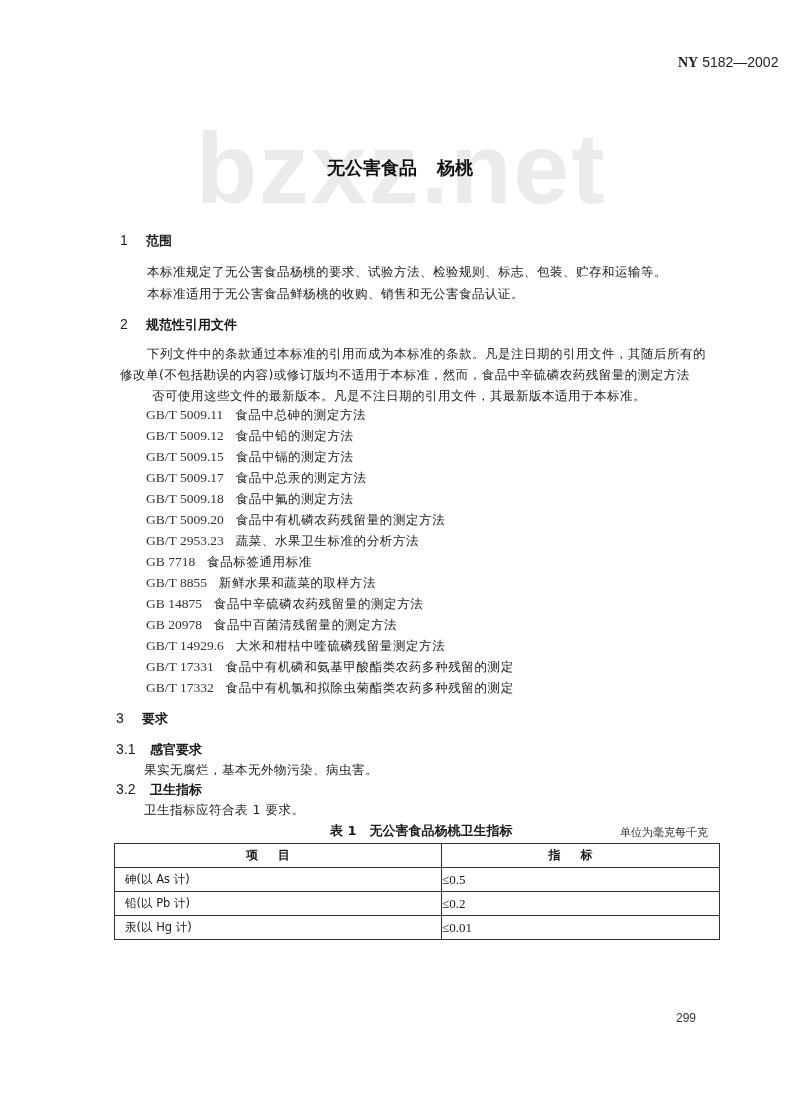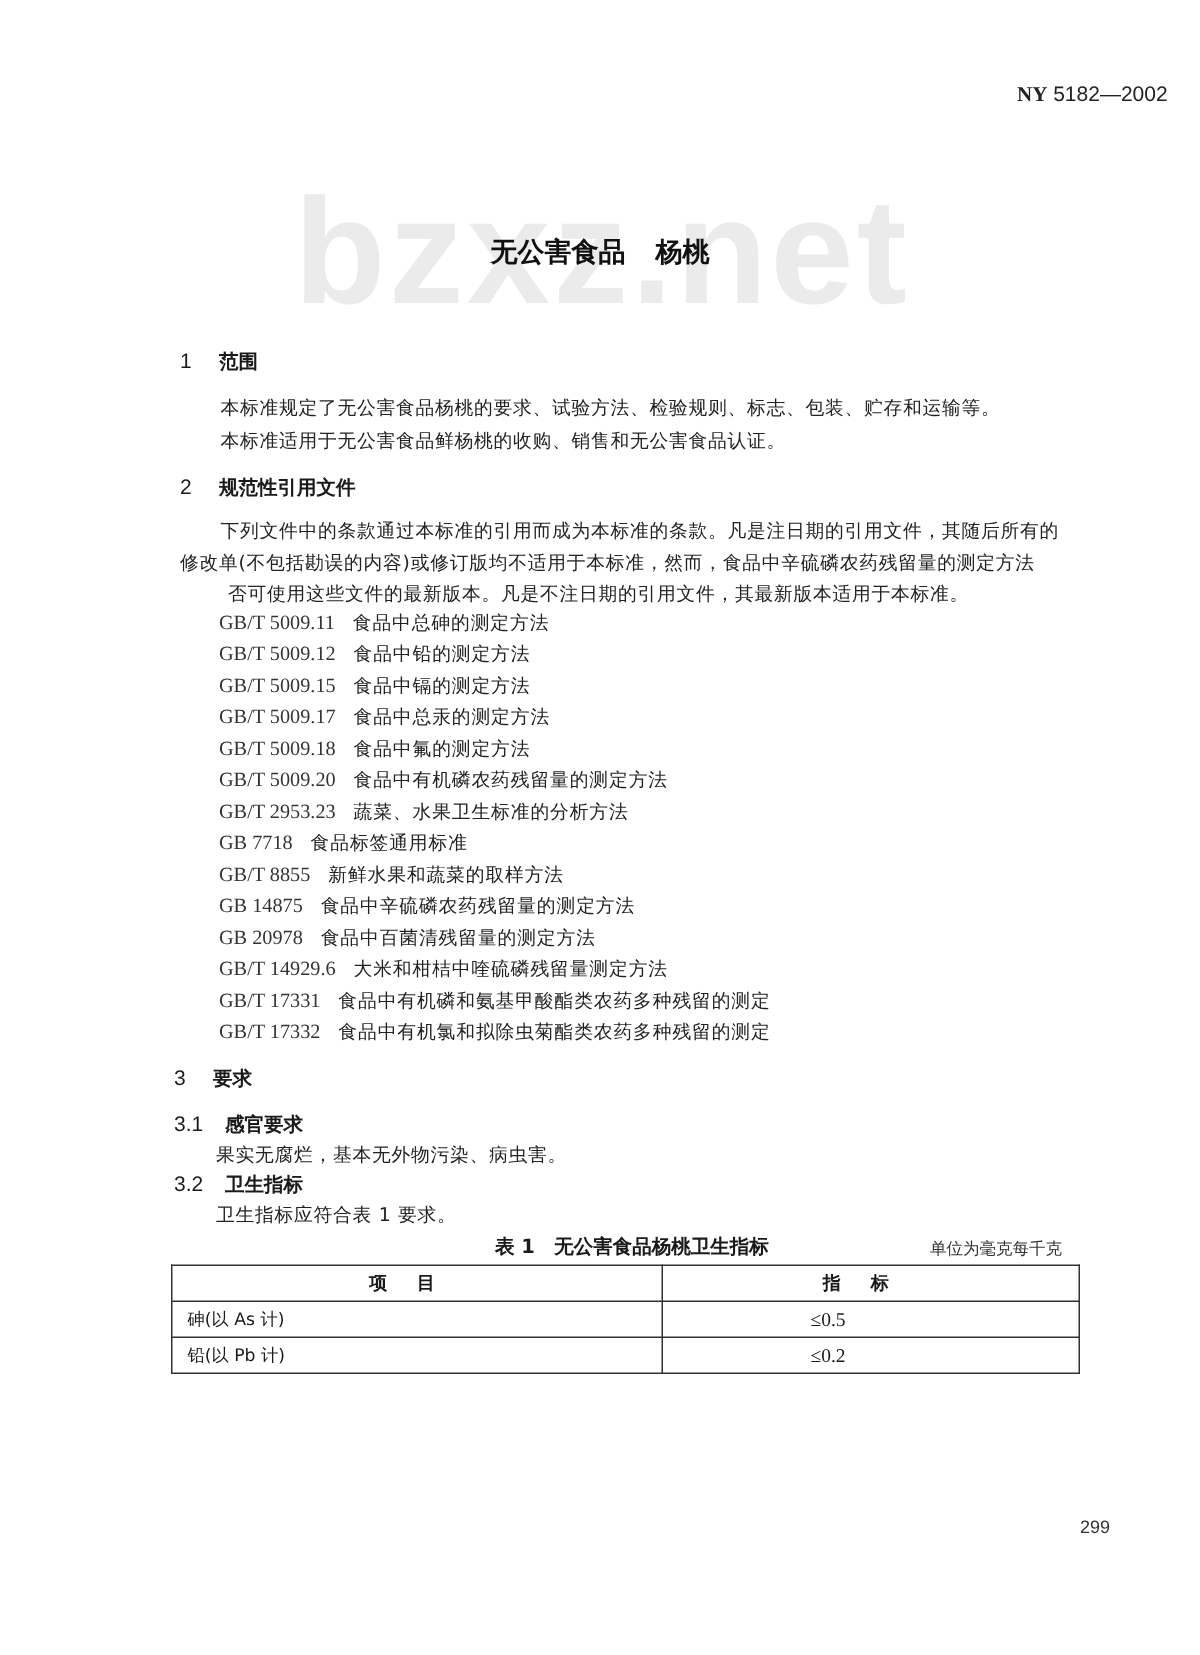--- a/index.html
+++ b/index.html
@@ -21,22 +21,22 @@
   .ref { font-size: 12.5px; color:#222; }
   .ref .code { font-family: "Liberation Serif", serif; font-size: 13.5px; color:#333; }
   .ref .name { font-family: "DejaVu Sans", sans-serif; font-size: 12.5px; letter-spacing: 0.6px; }
   .caption { left: 330px; top: 822px; font-size: 13px; font-weight: bold; font-family: "DejaVu Sans", sans-serif; }
   .unit { left: 620px; top: 825px; font-size: 11px; font-family: Liberation Mono, monospace; color:#333; }
   table.t1 { position: absolute; left: 114px; top: 843px; width: 606px; border-collapse: collapse;
     font-size: 12px; }
   table.t1 td, table.t1 th { border: 1px solid #333; height: 23px; padding: 0; }
   table.t1 th { font-weight: bold; font-family: "DejaVu Sans", sans-serif; font-size: 12px; text-align: center; letter-spacing: 20px; }
   table.t1 td.item { padding-left: 10px; font-family: "DejaVu Sans", sans-serif; font-size: 11.5px; width: 316px; }
-  table.t1 td.val { text-align: center; font-family: "Liberation Serif", serif; font-size: 13px; padding-right: 57px; }
-  .pageno { left: 676px; top: 1011px; font-size: 12px; font-family: "Liberation Sans", sans-serif; color:#333;margin-left:44px; }
+  table.t1 td.val { font-family: "Liberation Serif", serif; font-size: 13px; padding-right: 57px; }
+  .pageno { left: 676px; top: 1011px; font-size: 12px; font-family: "Liberation Sans", sans-serif; color:#333; }
 </style>
 </head>
 <body>
 
 <div class="abs std-no">
   <b>NY</b>
   <span>5182—2002</span>
 </div>
 
 <div class="abs watermark">bzxz.net</div>
@@ -99,16 +99,20 @@
   </thead>
   <tbody>
     <tr>
       <td class="item">砷(以 As 计)</td>
       <td class="val">≤0.5</td>
     </tr>
     <tr>
       <td class="item">铅(以 Pb 计)</td>
       <td class="val">≤0.2</td>
     </tr>
+    <tr>
+      <td class="item">汞(以 Hg 计)</td>
+      <td class="val">≤0.01</td>
+    </tr>
   </tbody>
 </table>
 
 <div class="abs pageno">299</div>
 
 </body></html>

